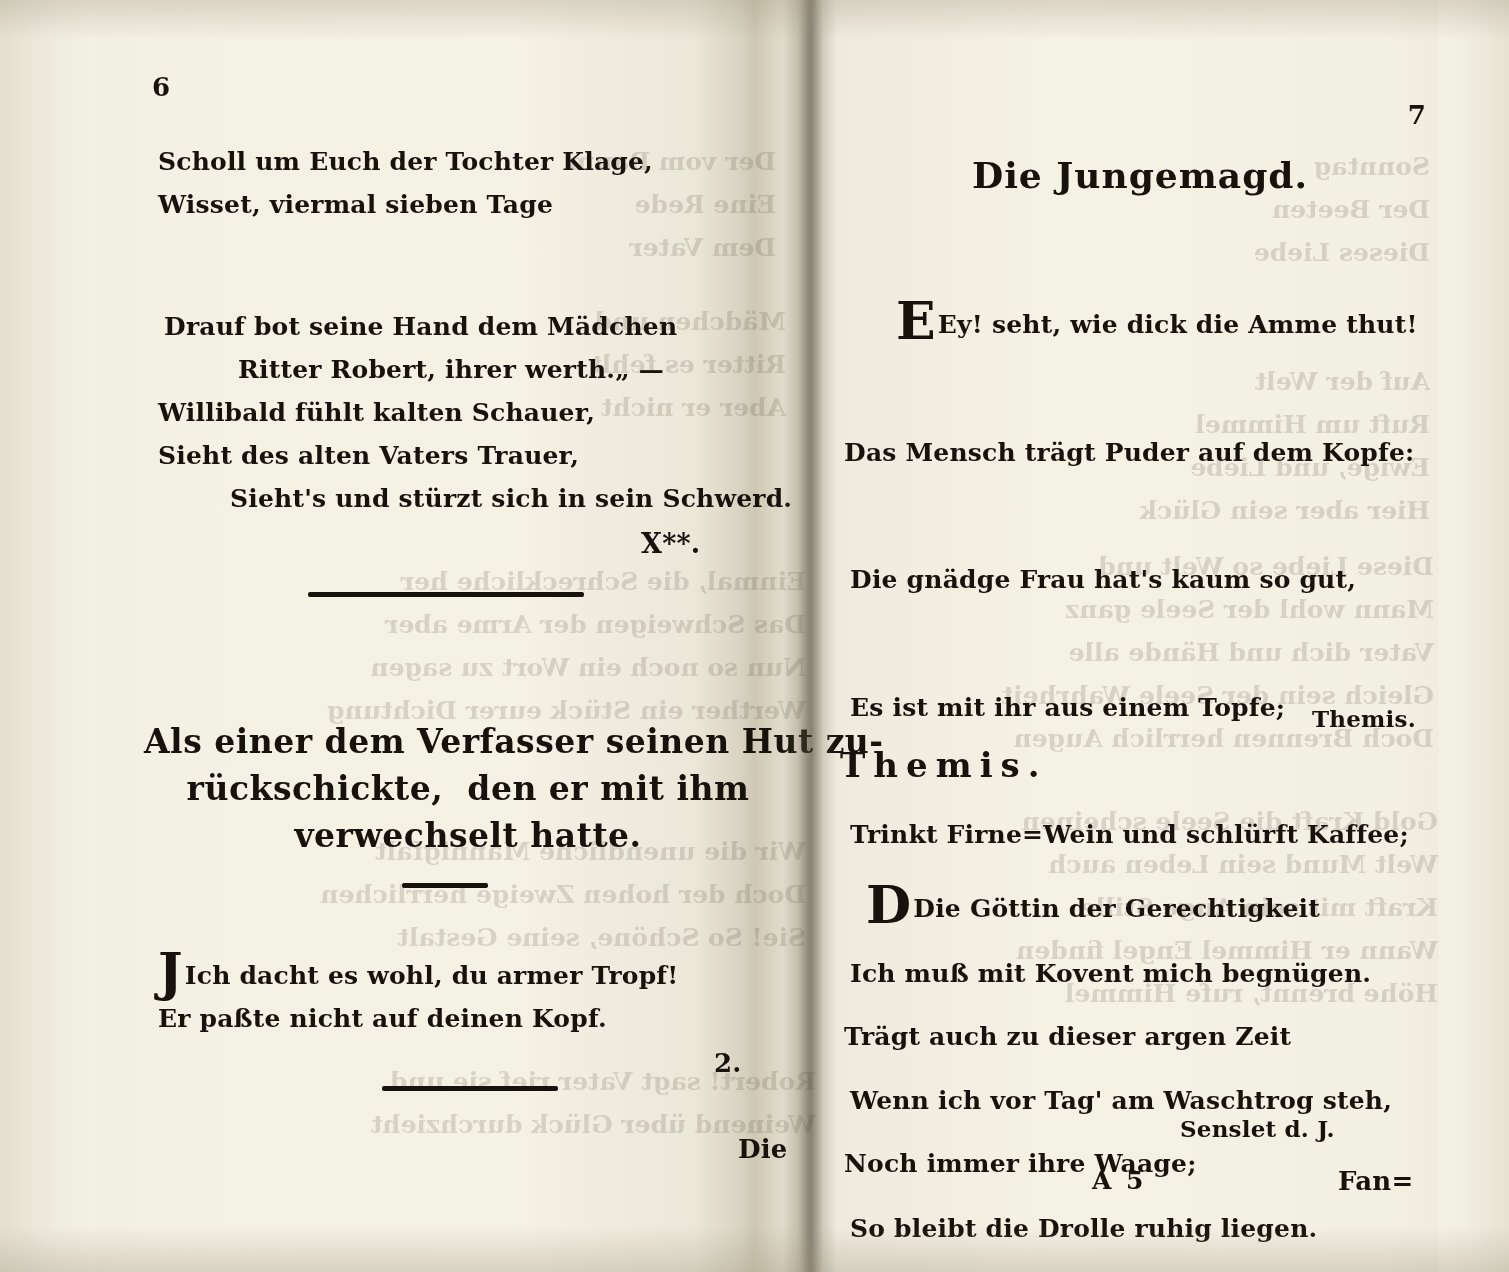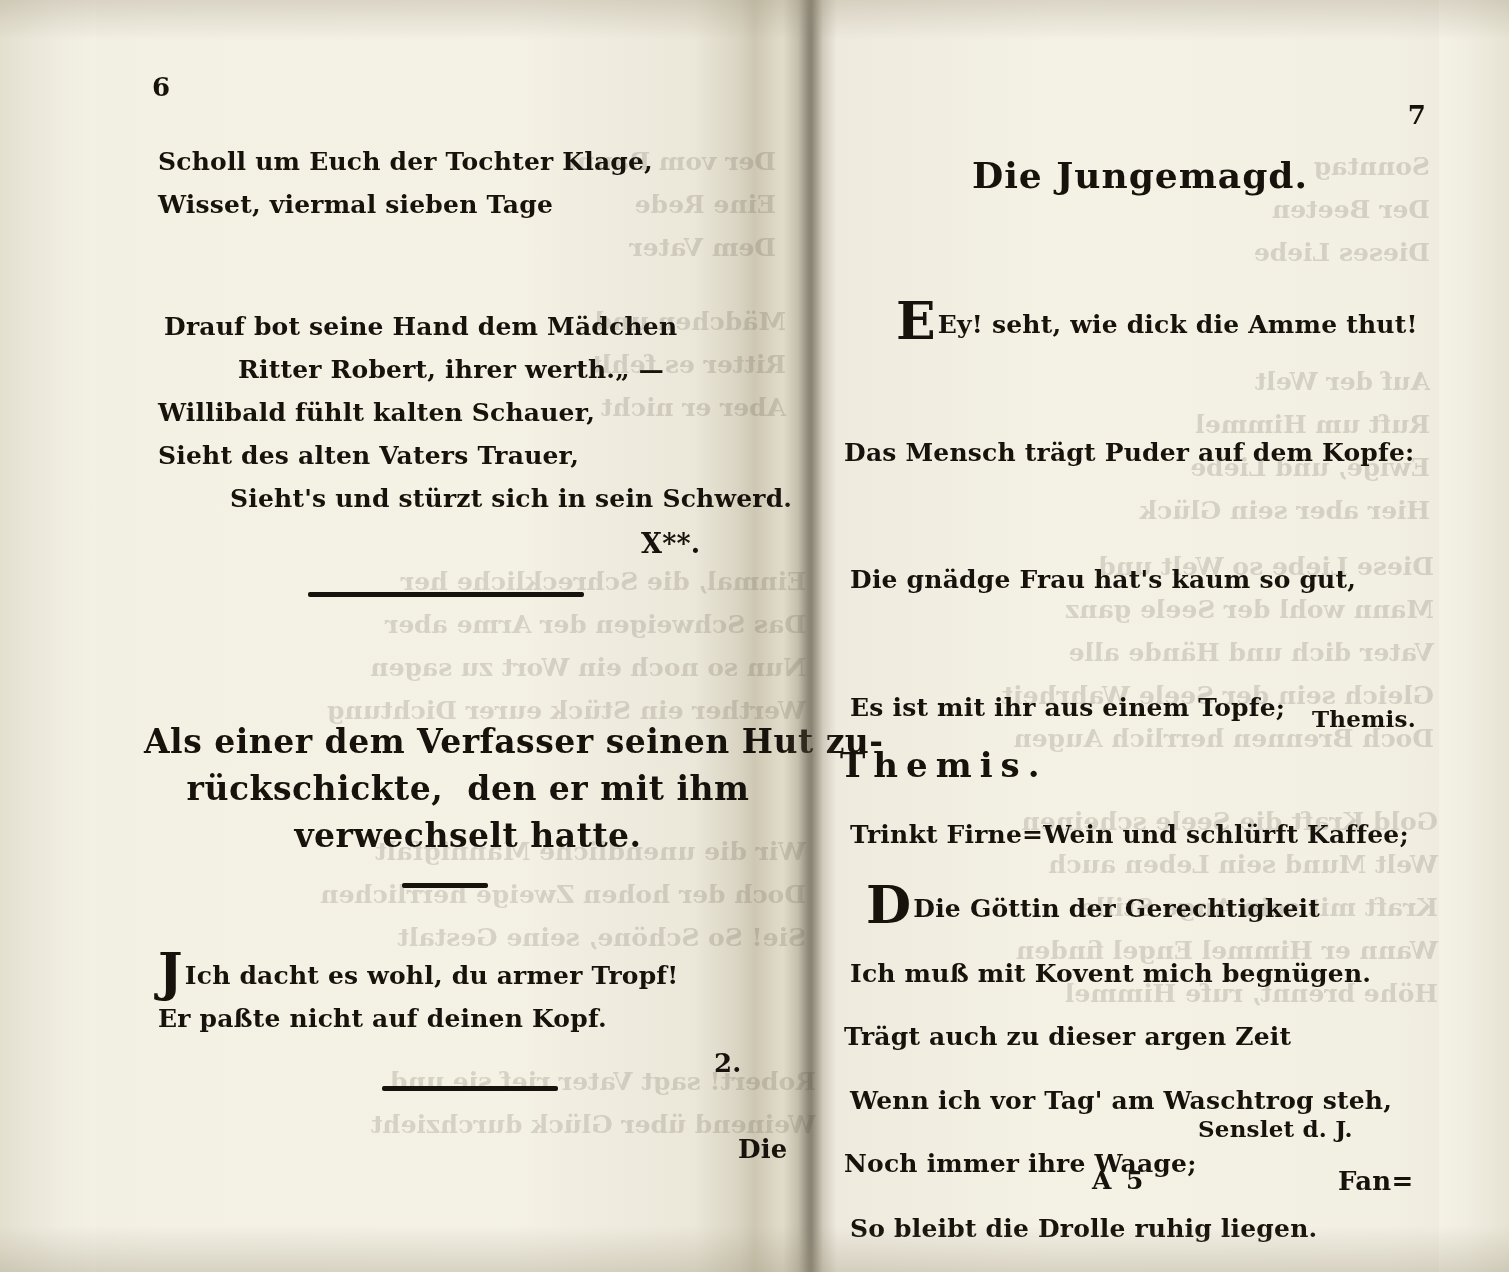--- a/index.html
+++ b/index.html
@@ -260,21 +260,21 @@
       <span class="line" style="padding-left:22px;"><span class="dropcap">D</span><span>Die Göttin der Gerechtigkeit</span></span>
       <span class="line">Trägt auch zu dieser argen Zeit</span>
       <span class="line">Noch immer ihre Waage;</span>
       <span class="line">Die Binde fehlt ihr gleichfalls nicht,</span>
       
       
       
       
     </div>
 
-    <div class="signature fr" style="left:358px; top:1115px;">Senslet d. J.</div>
+    <div class="signature fr" style="left:340px; top:1115px;">Senslet d. J.</div>
 
     <div class="sigmark fr" style="left:252px; top:1166px;">A 5</div>
 
     <div class="catchword fr" style="left:498px; top:1166px;">Fan=</div>
   </div>
 
   <div class="gutter"></div>
   <div class="topshade"></div>
   <div class="botshade"></div>
 </div>

